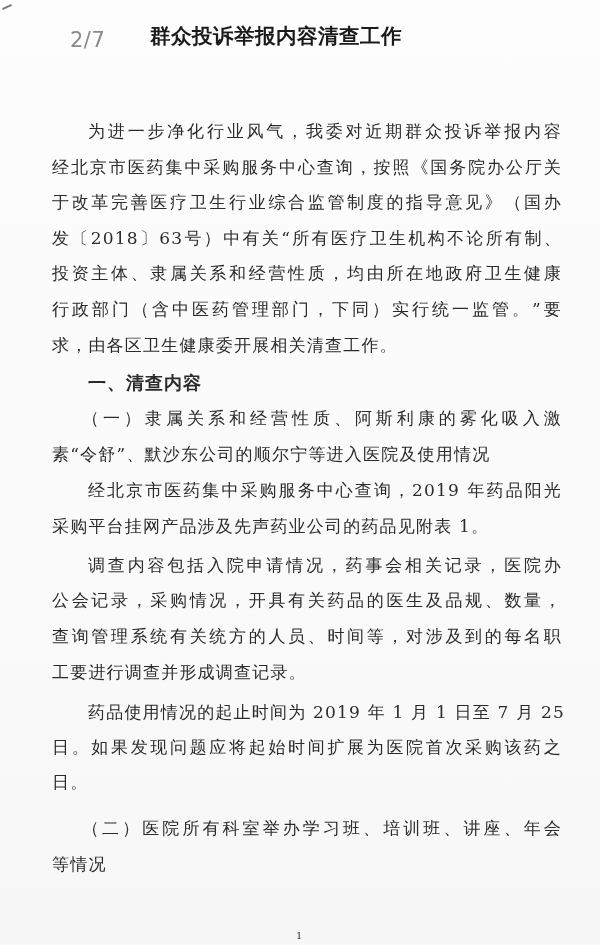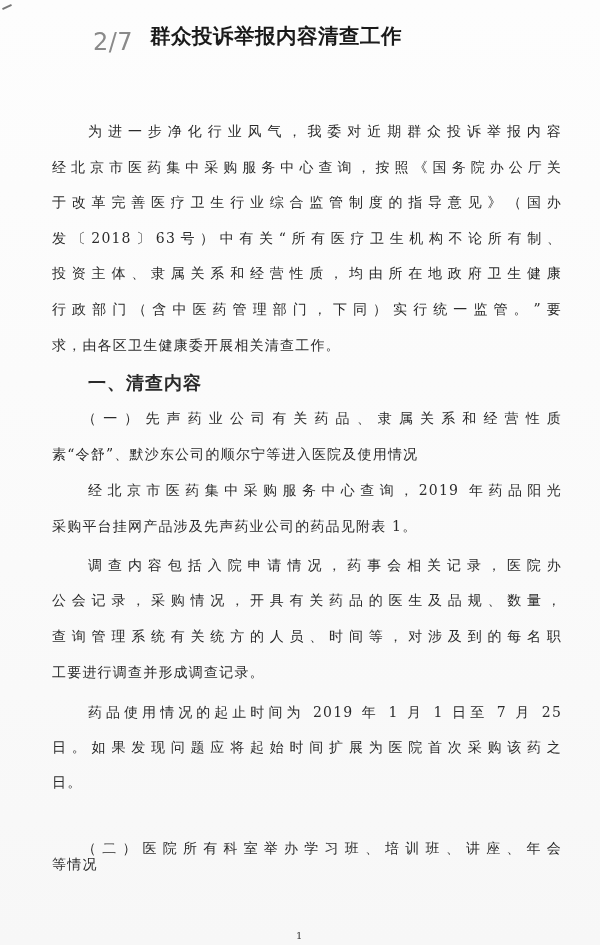--- a/index.html
+++ b/index.html
@@ -10,32 +10,32 @@
     font-family: "DejaVu Serif", "Liberation Serif", serif;
     color: #2a2a2a;
   }
   .page {
     position: absolute; left: 0; top: 0; width: 600px; height: 945px;
     background: linear-gradient(180deg, #fdfdfd 0%, #fafafa 60%, #f7f7f7 100%);
   }
   .page-indicator {
     position: absolute; left: 70px; top: 28px;
     font-family: "DejaVu Sans", "Liberation Sans", sans-serif;
-    font-size: 24px; color: #8a8a8a; letter-spacing: 0.5px; margin-left: 23px;
+    font-size: 21px; color: #8a8a8a; letter-spacing: 0.5px;
   }
   .doc-title {
     position: absolute; left: 150px; top: 22px;
     font-family: "DejaVu Sans", "Liberation Sans", sans-serif;
     font-weight: bold; font-size: 20.5px; color: #1a1a1a;
     letter-spacing: 0.5px;
     text-align: center;
   }
   .line {
     position: absolute; left: 52px; width: 510px;
-    font-size: 14px; line-height: 24px; white-space: nowrap;
+    font-size: 17px; line-height: 24px; white-space: nowrap;
     letter-spacing: 1.2px; color: #2b2b2b;
   }
   .indent { left: 88px; }
   .indent2 { left: 82px; }
   .heading {
     font-family: "DejaVu Sans", "Liberation Sans", sans-serif;
     font-weight: bold; font-size: 18px; left: 88px; letter-spacing: 1px;
   }
   .justify { text-align: justify; text-align-last: justify; }
   .page-number {
@@ -60,29 +60,29 @@
   <div class="line indent justify" style="top:119px;width:474px;">为进一步净化行业风气，我委对近期群众投诉举报内容</div>
   <div class="line justify" style="top:155px;">经北京市医药集中采购服务中心查询，按照《国务院办公厅关</div>
   <div class="line justify" style="top:190px;">于改革完善医疗卫生行业综合监管制度的指导意见》（国办</div>
   <div class="line justify" style="top:226px;">发〔2018〕63号）中有关“所有医疗卫生机构不论所有制、</div>
   <div class="line justify" style="top:261px;">投资主体、隶属关系和经营性质，均由所在地政府卫生健康</div>
   <div class="line justify" style="top:297px;">行政部门（含中医药管理部门，下同）实行统一监管。”要</div>
   <div class="line" style="top:333px;">求，由各区卫生健康委开展相关清查工作。</div>
 
   <div class="line heading" style="top:371px;">一、清查内容</div>
 
-  <div class="line indent2 justify" style="top:406px;width:480px;">（一）先声药业公司有关药品、隶属关系和经营性质</div>
+  <div class="line indent2 justify" style="top:406px;width:480px;">（一）隶属关系和经营性质、阿斯利康的雾化吸入激</div>
   <div class="line" style="top:442px;">素“令舒”、默沙东公司的顺尔宁等进入医院及使用情况</div>
   <div class="line indent justify" style="top:478px;width:474px;">经北京市医药集中采购服务中心查询，2019 年药品阳光</div>
   <div class="line" style="top:514px;">采购平台挂网产品涉及先声药业公司的药品见附表 1。</div>
   <div class="line indent justify" style="top:553px;width:474px;">调查内容包括入院申请情况，药事会相关记录，医院办</div>
   <div class="line justify" style="top:588px;">公会记录，采购情况，开具有关药品的医生及品规、数量，</div>
   <div class="line justify" style="top:624px;">查询管理系统有关统方的人员、时间等，对涉及到的每名职</div>
   <div class="line" style="top:660px;">工要进行调查并形成调查记录。</div>
   <div class="line indent justify" style="top:700px;width:474px;">药品使用情况的起止时间为 2019 年 1 月 1 日至 7 月 25</div>
   <div class="line justify" style="top:735px;">日。如果发现问题应将起始时间扩展为医院首次采购该药之</div>
   <div class="line" style="top:770px;">日。</div>
 
-  <div class="line indent2 justify" style="top:816px;width:480px;margin-top:20px;">（二）医院所有科室举办学习班、培训班、讲座、年会</div>
+  <div class="line indent2 justify" style="top:816px;width:480px;">（二）医院所有科室举办学习班、培训班、讲座、年会</div>
   <div class="line" style="top:852px;">等情况</div>
 
   <div class="page-number">1</div>
 </div>
 
 </body></html>

